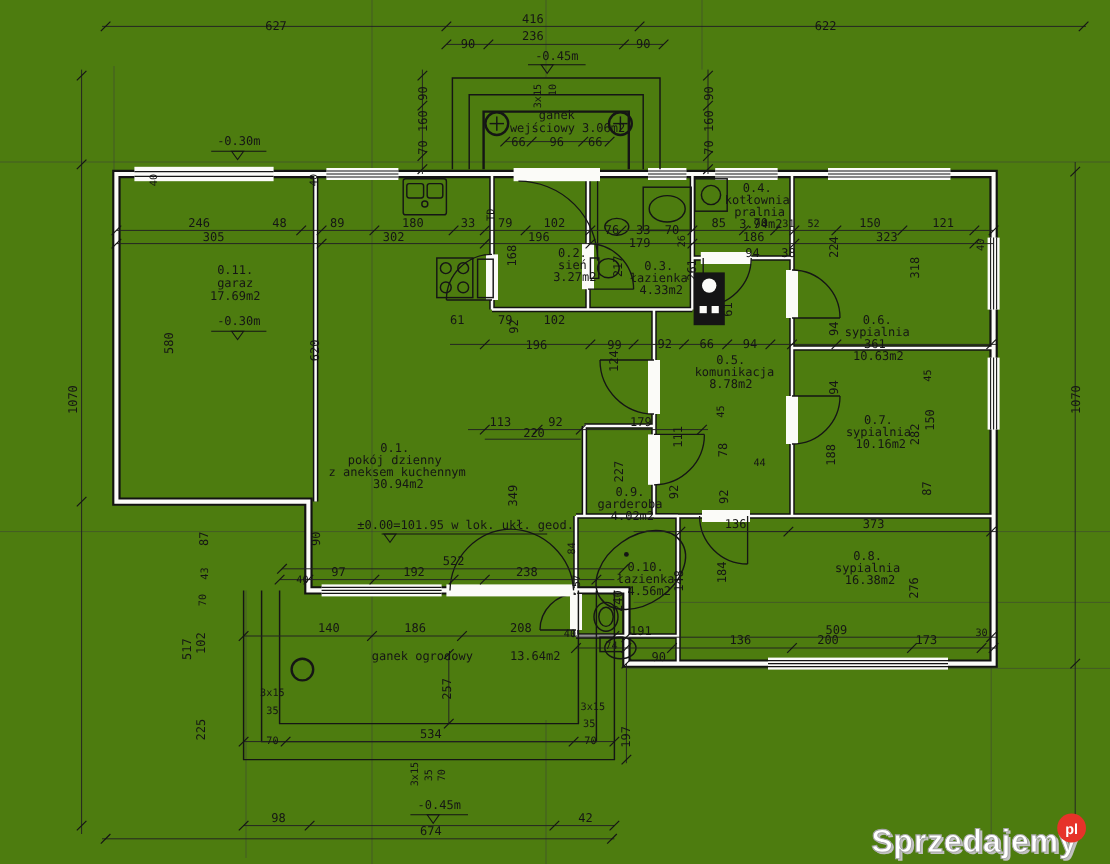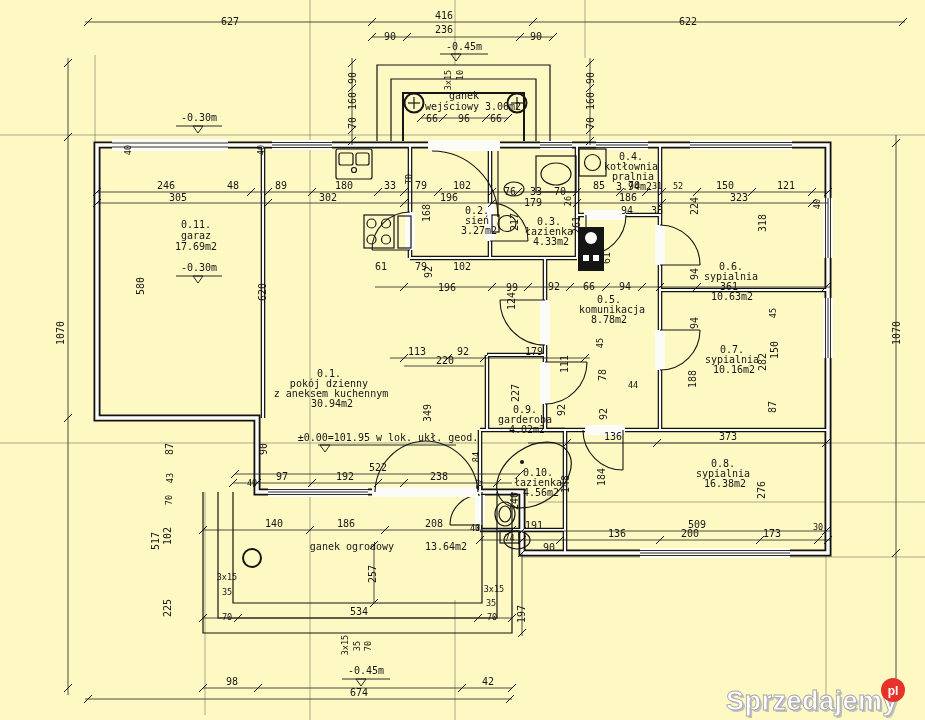--- a/index.html
+++ b/index.html
@@ -1,16 +1,16 @@
 <!DOCTYPE html>
 <html><head>
 <meta charset="utf-8">
 <style>
   html,body{margin:0;padding:0;background:#e8e8e6;}
-  .stage{width:925px;height:720px;background:#fef9c3;position:relative;overflow:hidden;}
+  .stage{width:925px;height:720px;background:#4d7c0f;position:relative;overflow:hidden;}
   svg{display:block}
   .t{font-family:"DejaVu Sans Mono",monospace;font-size:10px;fill:#151515;text-anchor:middle}
   .ts{font-size:8.5px}
   .ax{stroke:#3a3a3a;stroke-width:0.6;opacity:.7}
   .dim{stroke:#222;stroke-width:0.8}
   .we{stroke:#121212;stroke-width:7;fill:none}
   .wi{stroke:#121212;stroke-width:4.6;fill:none}
   .wec{stroke:#fbfbf8;stroke-width:3.4;fill:none}
   .wic{stroke:#fbfbf8;stroke-width:2.1;fill:none}
   .fx{stroke:#151515;stroke-width:1.2;fill:none}

